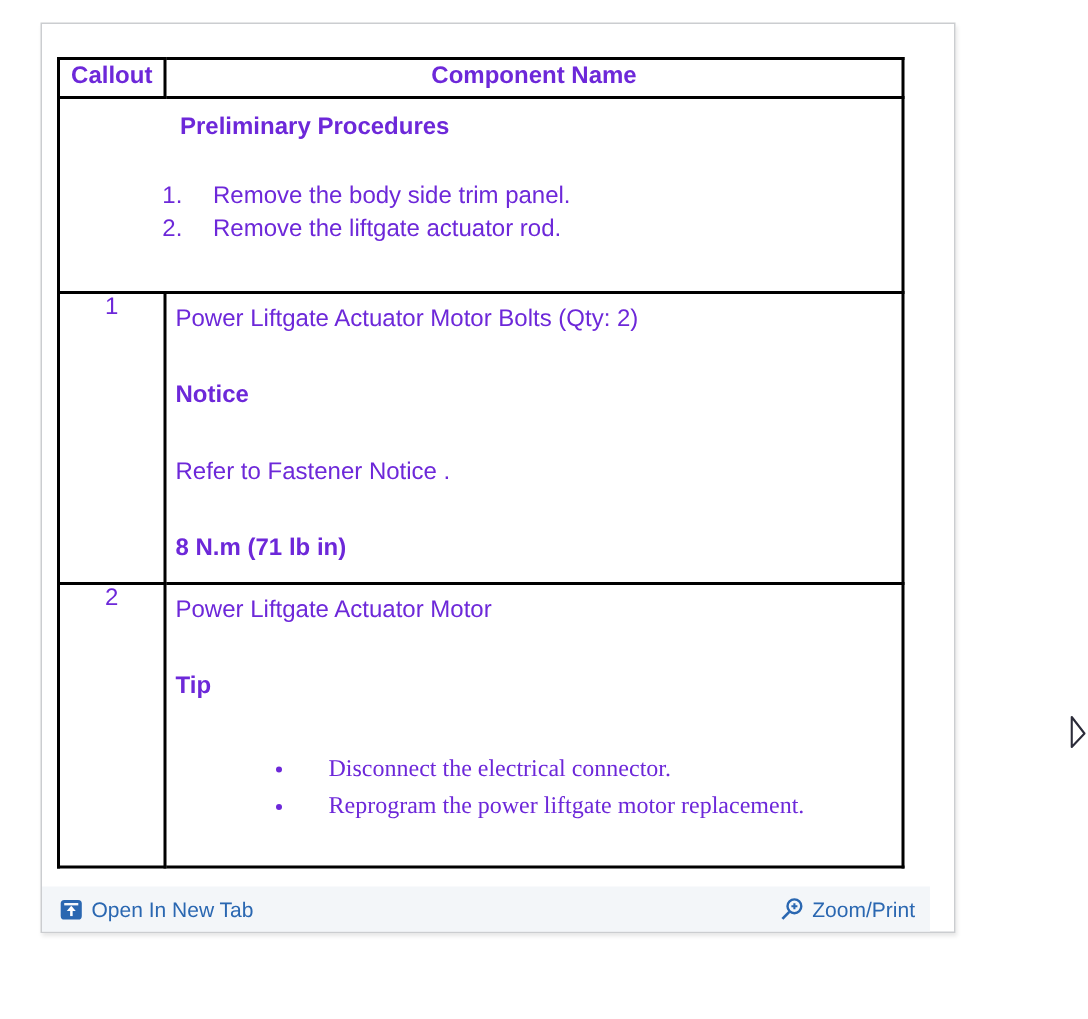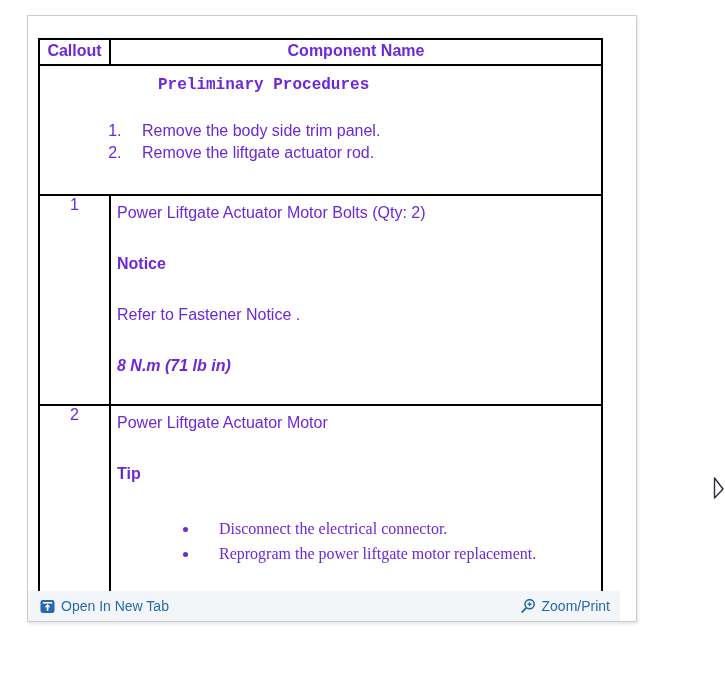--- a/index.html
+++ b/index.html
@@ -41,33 +41,33 @@
     height: 26px;
     vertical-align: middle;
     padding: 2px 1px;
   }
   td.callout-cell {
     text-align: center;
     vertical-align: middle;
     font-weight: normal;
   }
   td.prelim-cell { height: 130px; padding: 10px 6px 6px 6px; }
-  .prelim-title { font-weight: bold; margin-left: 112px; font-family: Liberation Mono, monospace; }
+  .prelim-title { font-weight: bold; margin-left: 74px; }
   ol.prelim-list {
     margin: 26px 0 0 0;
     padding-left: 80px;
     line-height: 22px;
   }
   ol.prelim-list li { padding-left: 16px; }
   td.content-cell { padding: 8px 6px 13px 6px; }
   td.row1-cell { height: 182px; }
   td.row2-cell { height: 189px; }
   .content-cell p { margin: 0 0 33px 0; line-height: 18px; }
   .content-cell p.bold { font-weight: bold; }
-  .content-cell p:last-child { margin-bottom: 16px; font-style: italic; }
+  .content-cell p:last-child { margin-bottom: 0; }
   ul.tip-list {
     margin: 27px 0 0 0;
     padding-left: 82px;
     line-height: 25px;
   }
   ul.tip-list li { padding-left: 20px; font-family: Liberation Serif, serif; }
   
   .panel-footer {
     position: absolute;
     left: 0; right: 16px; bottom: 0;

